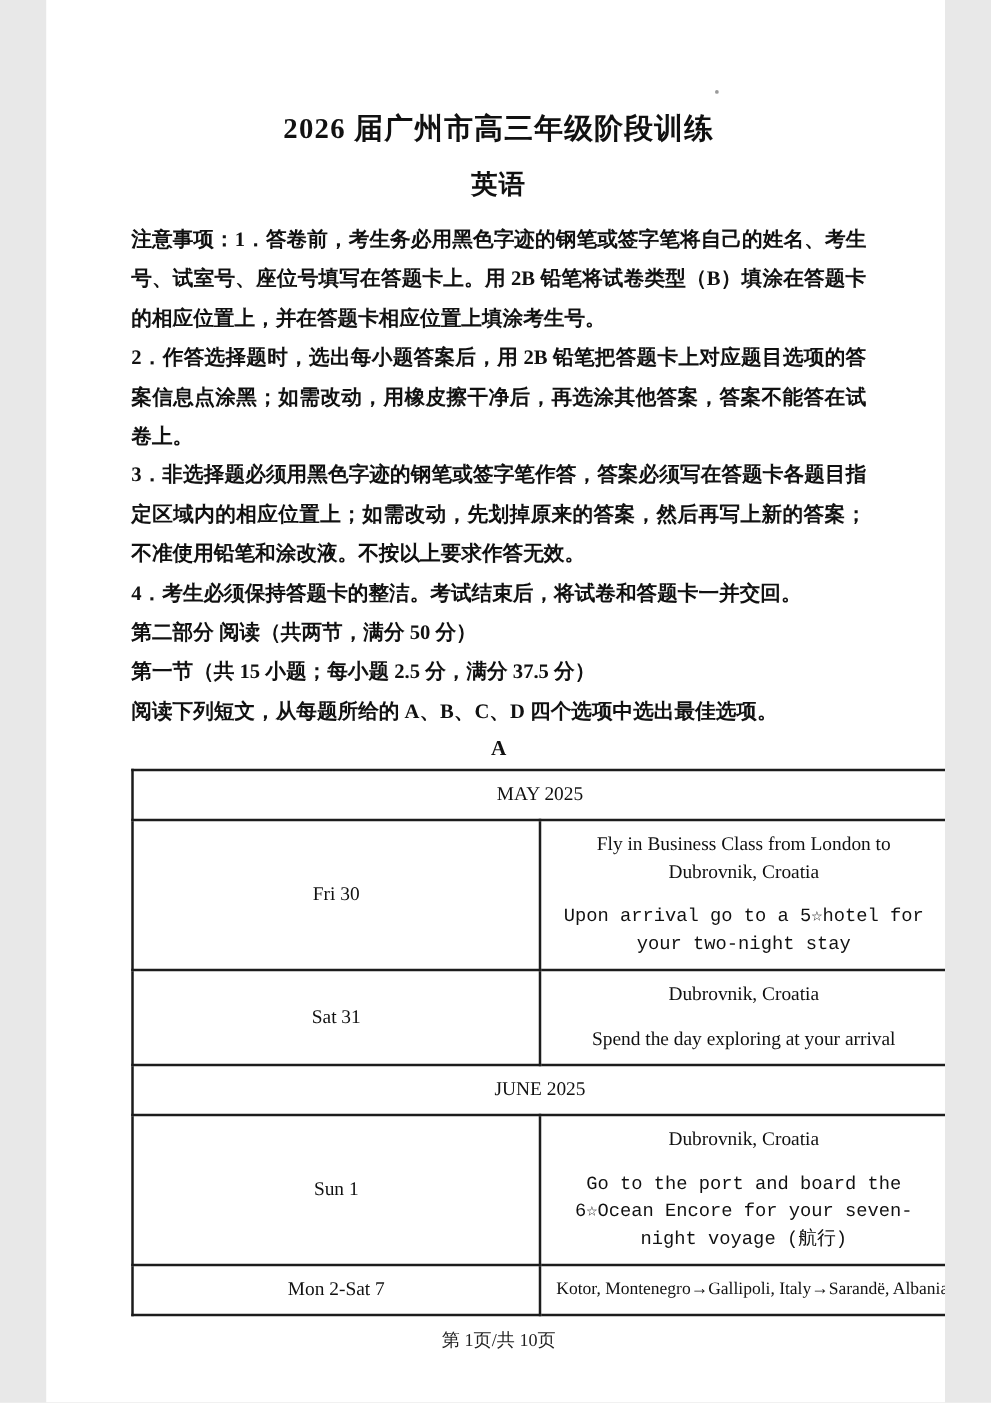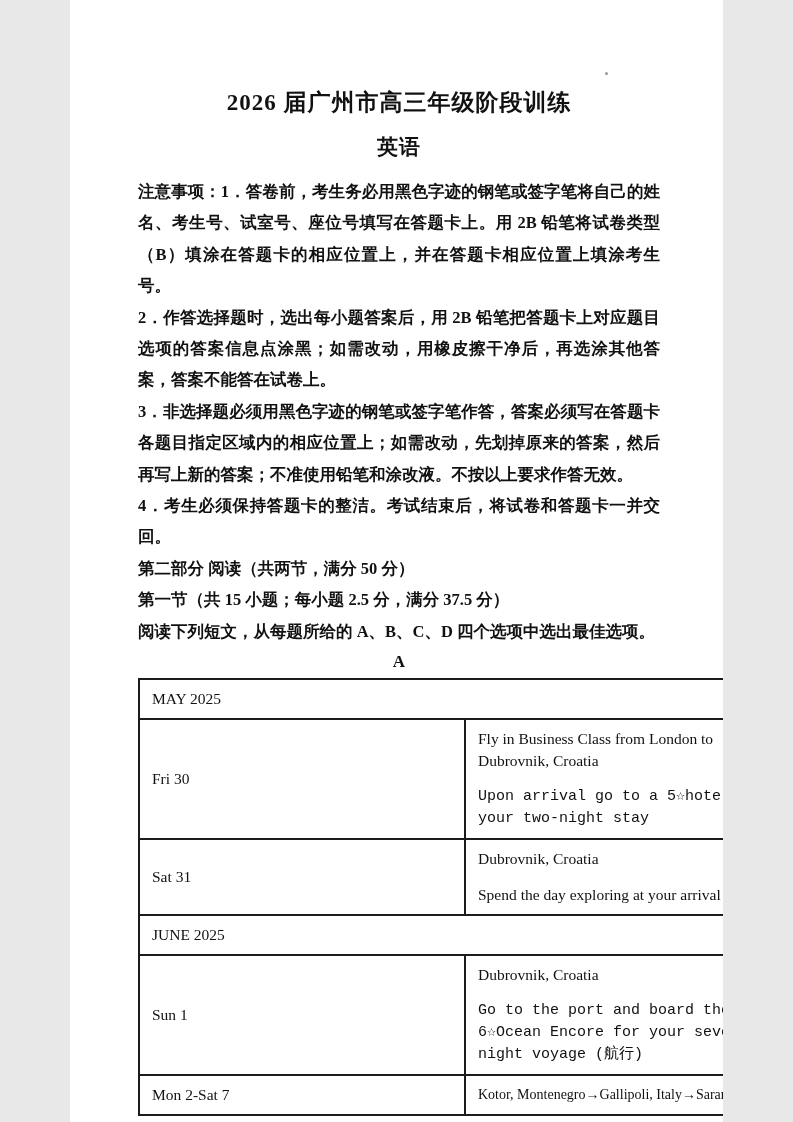--- a/index.html
+++ b/index.html
@@ -1,18 +1,18 @@
 <!DOCTYPE html>
 <html><head>
 <meta charset="utf-8">
 <style>
   html, body { margin: 0; padding: 0; background: #e8e8e8; }
   .page {
     position: relative;
-    width: 653px;
+    width: 719px;
     height: 1122px;
     margin: 0 auto;
     background: #ffffff;
     box-sizing: border-box;
     padding: 88px 63px 0 68px;
     color: #111111;
     font-family: "Liberation Serif", "DejaVu Serif", serif;
     overflow: hidden;
   }
   .doc-title {
@@ -58,20 +58,21 @@
     margin: 0 0 10px 0;
     text-align: center;
     font-size: 16px;
     font-weight: 700;
     line-height: 24px;
   }
   table.itinerary {
     width: 654px;
     border-collapse: collapse;
     table-layout: fixed;
+    text-align: center;
   }
   table.itinerary td {
     border: 2px solid #1c1c1c;
     vertical-align: middle;
     padding: 8px 12px;
     font-size: 15.5px;
     line-height: 22px;
   }
   td.date-cell { width: 70px; }
   tr.month-row td { height: 22px; }

